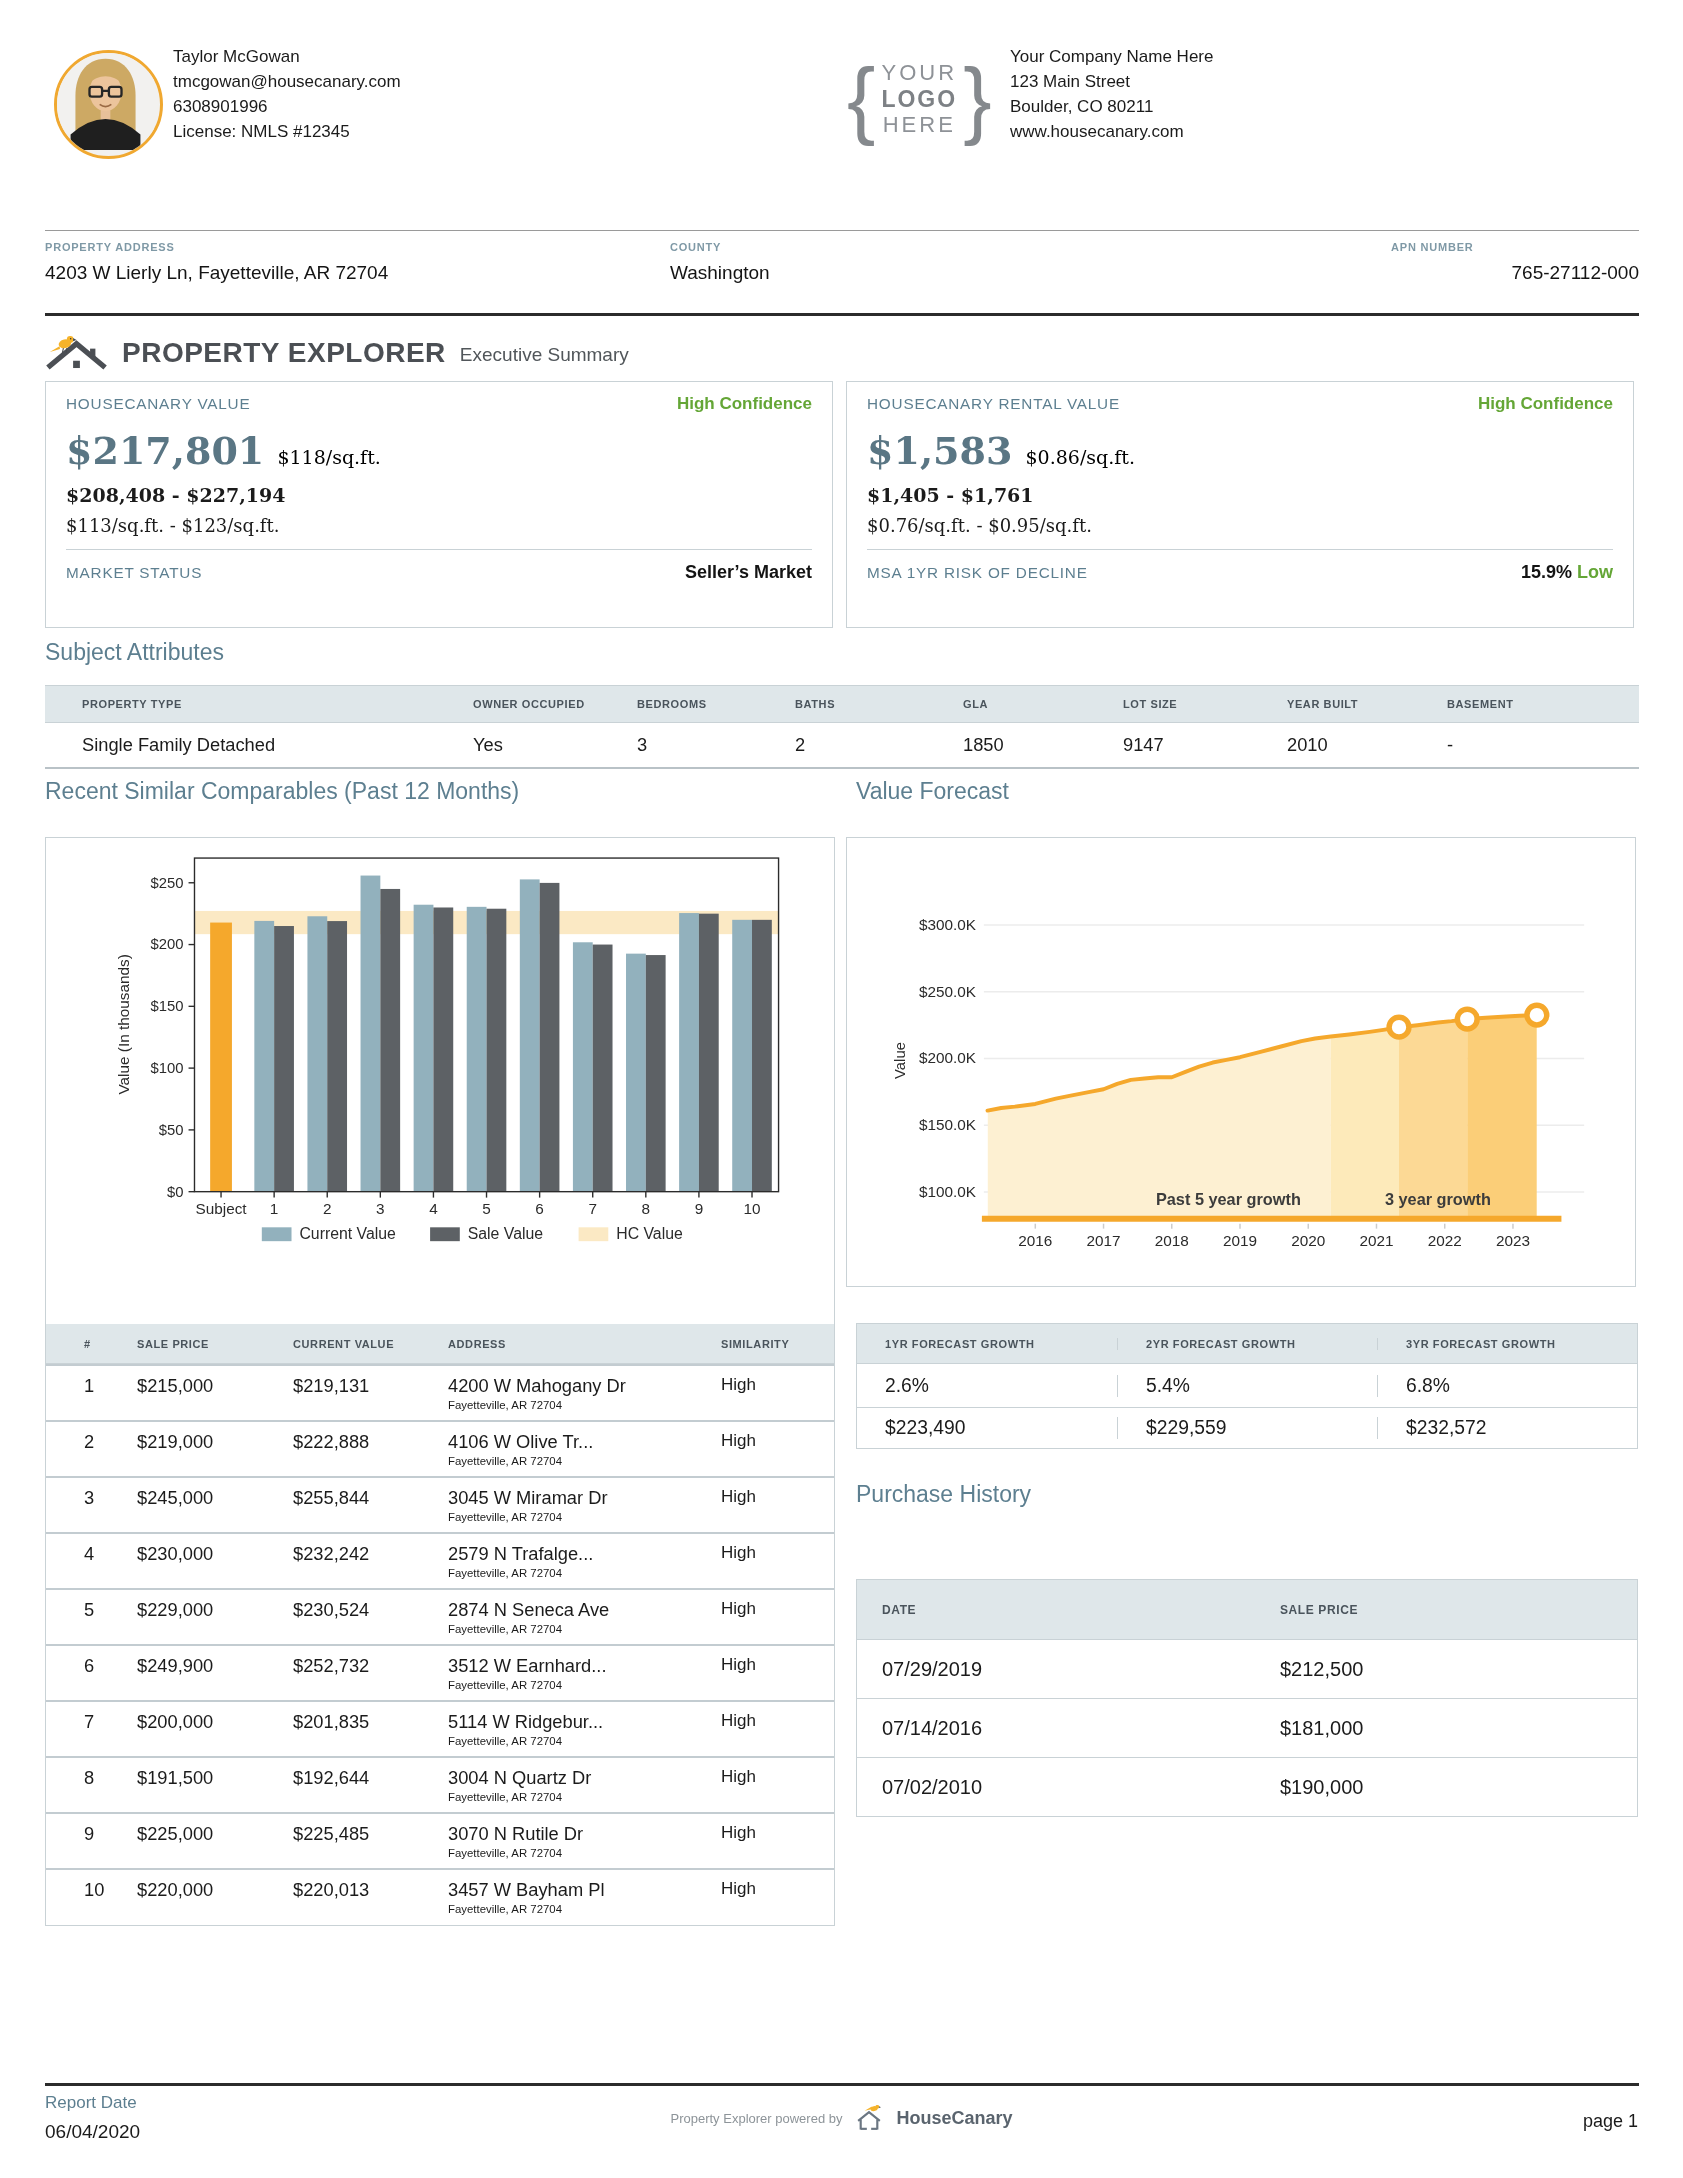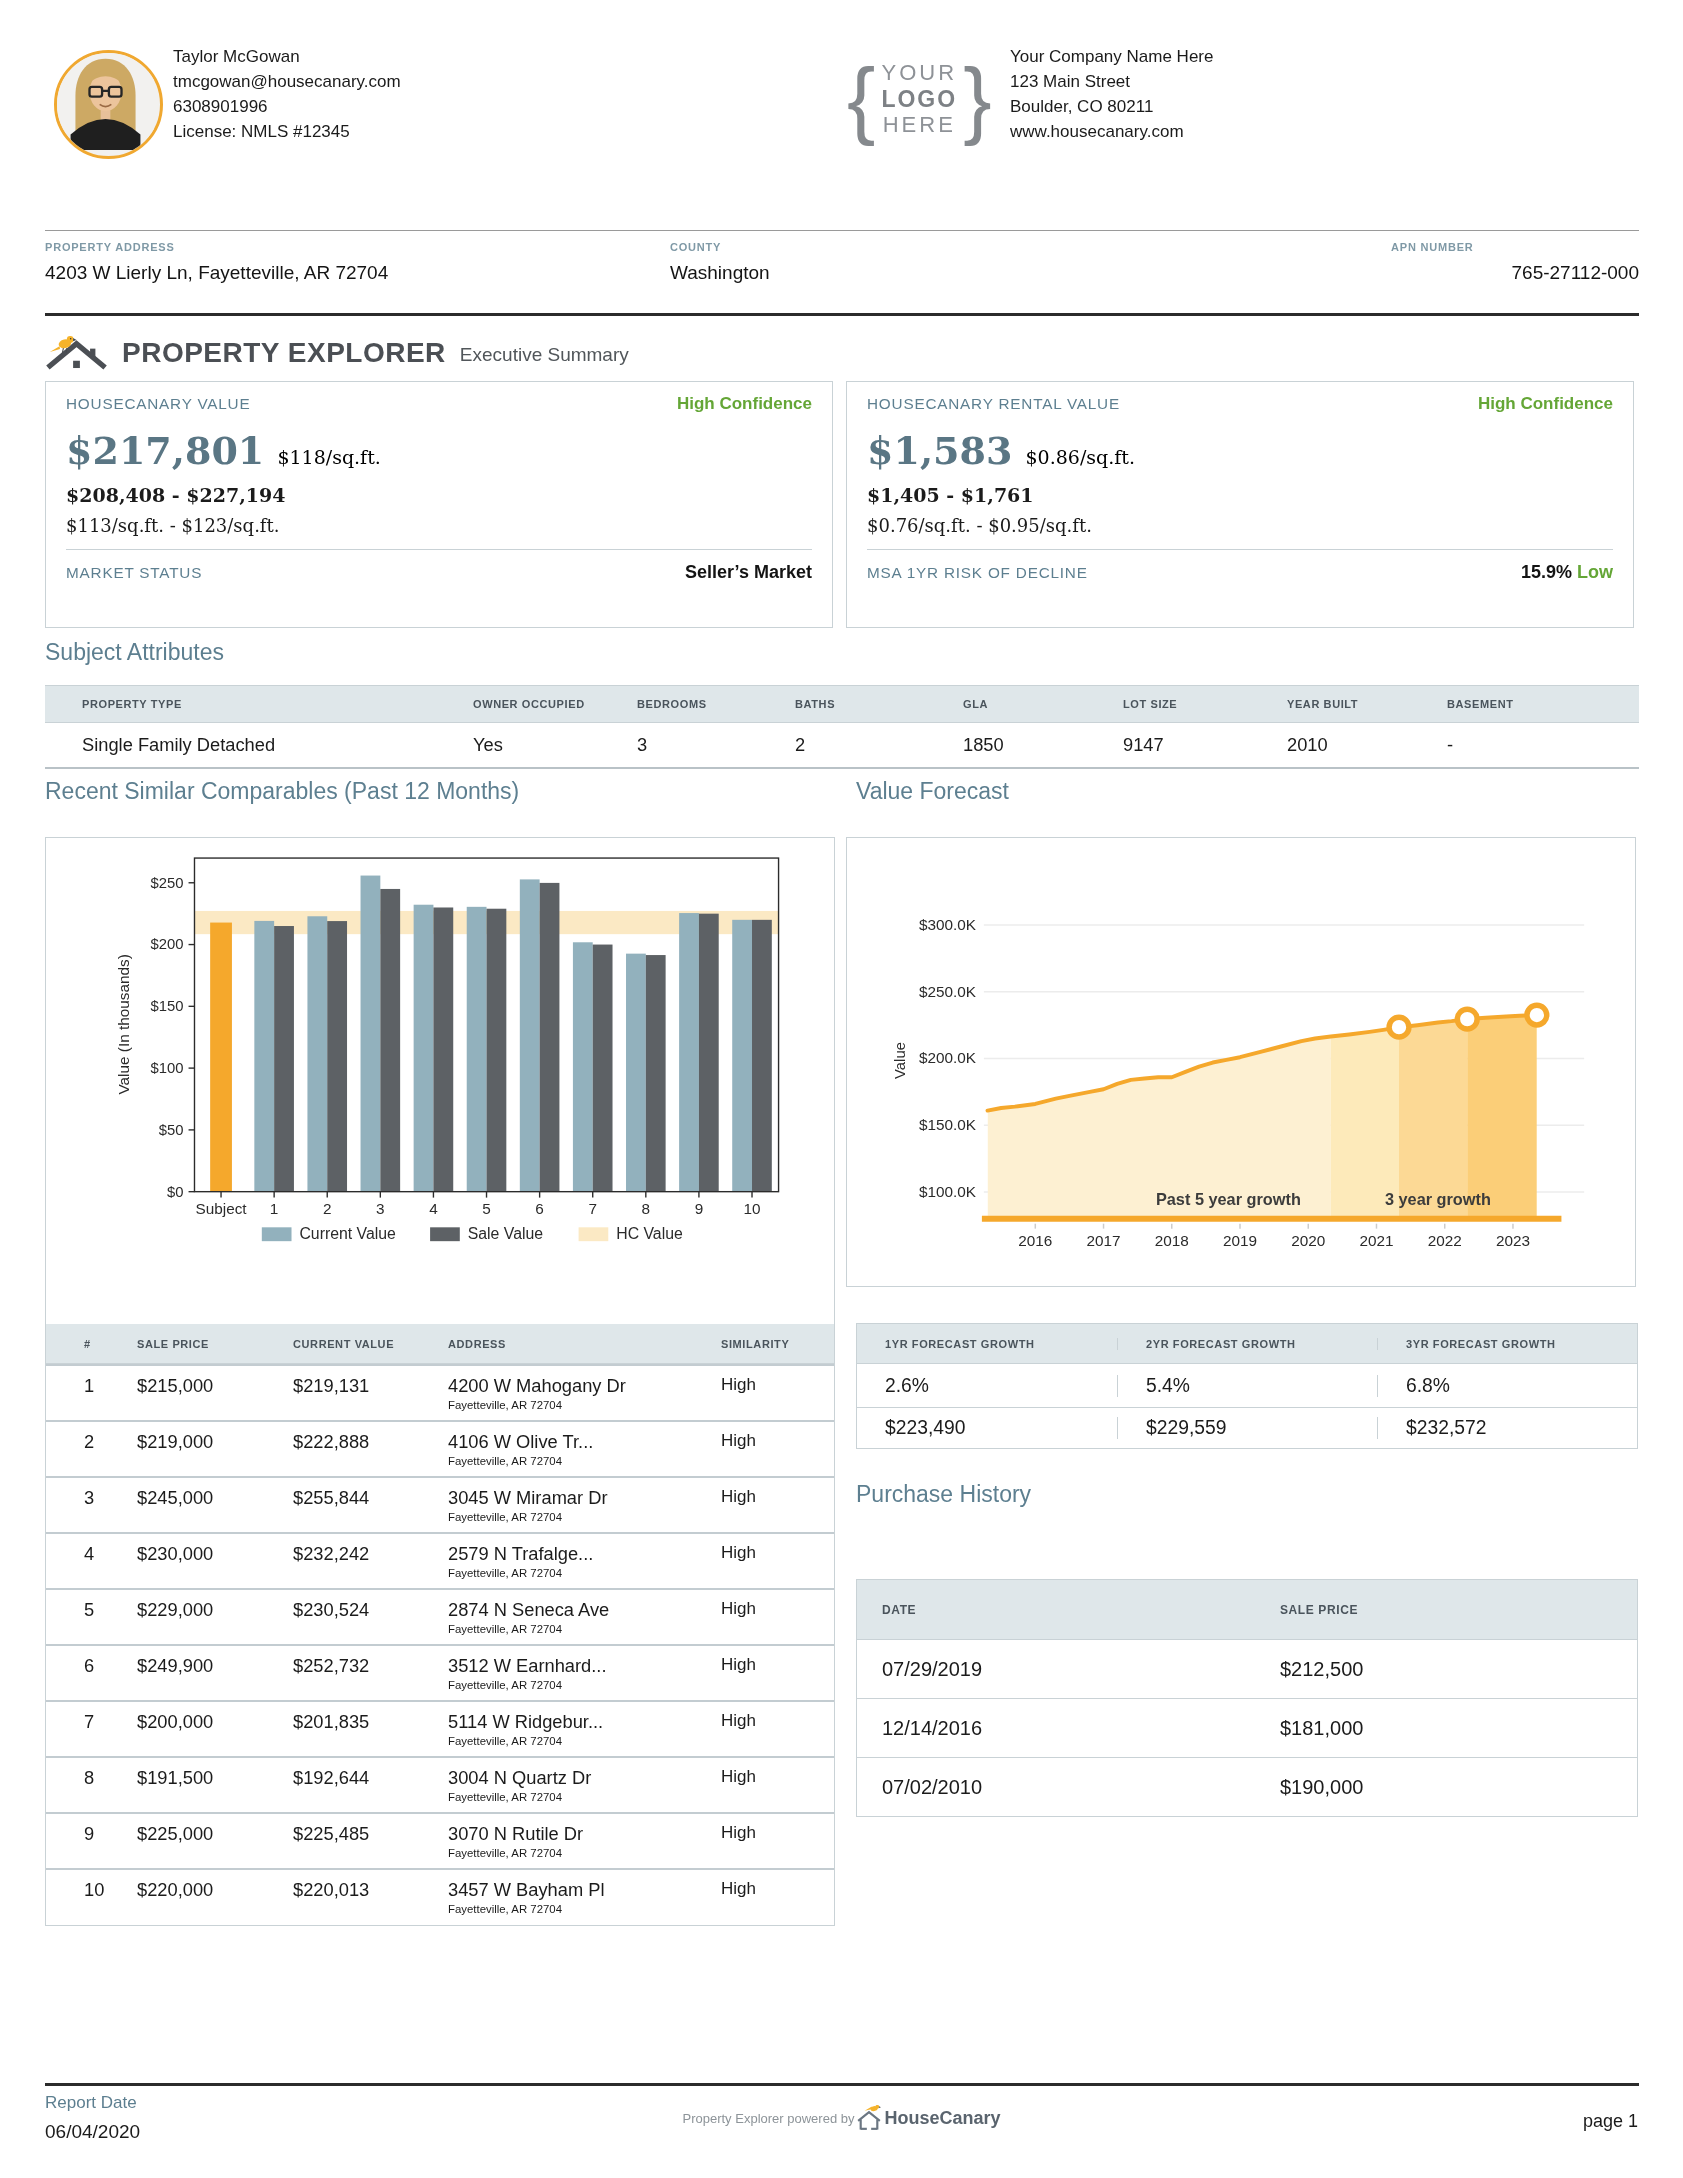--- a/index.html
+++ b/index.html
@@ -95,21 +95,21 @@
   .ph-row > div{padding-left:25px;}
   .ph-head{height:59px;display:grid;align-items:center;}
   .ph-head .th-label{font-size:12px;}
   .ph-data{height:58px;border-top:1px solid #c9d2d6;font-size:20px;display:grid;align-items:center;}
 
   
   .footer-rule{left:45px;top:2083px;width:1594px;height:0;border-top:3px solid #2b2b2b;}
   .f-reportdate{left:45px;top:2093px;font-size:17px;color:#5d7f90;}
   .f-date{left:45px;top:2121px;font-size:19px;}
   .f-center{left:0;top:2105px;width:1683px;display:flex;justify-content:center;
-            align-items:center;gap:0;}
+            align-items:center;gap:12px;}
   .f-powered{font-size:13px;color:#8d9499;}
   .f-hc{font-size:18px;font-weight:700;color:#5a646e;}
   .f-page{right:45px;top:2111px;position:absolute;font-size:18px;}
 
   svg text{font-family:"Liberation Sans",sans-serif;}
 </style>
 </head>
 <body>
 
 <div class="page">
@@ -529,21 +529,21 @@
     <div class="ph-row ph-head hdr-bg" id="ph-head">
         <div class="th-label">DATE</div>
         <div class="th-label">SALE PRICE</div>
       </div>
     <div id="ph-body">
         <div class="ph-row ph-data">
           <div>07/29/2019</div>
           <div>$212,500</div>
         </div>
         <div class="ph-row ph-data">
-          <div>12/14/2016</div>
+          <div>07/14/2016</div>
           <div>$181,000</div>
         </div>
         <div class="ph-row ph-data">
           <div>07/02/2010</div>
           <div>$190,000</div>
         </div>
       </div>
   </div>
 
   <div class="abs footer-rule"></div>

